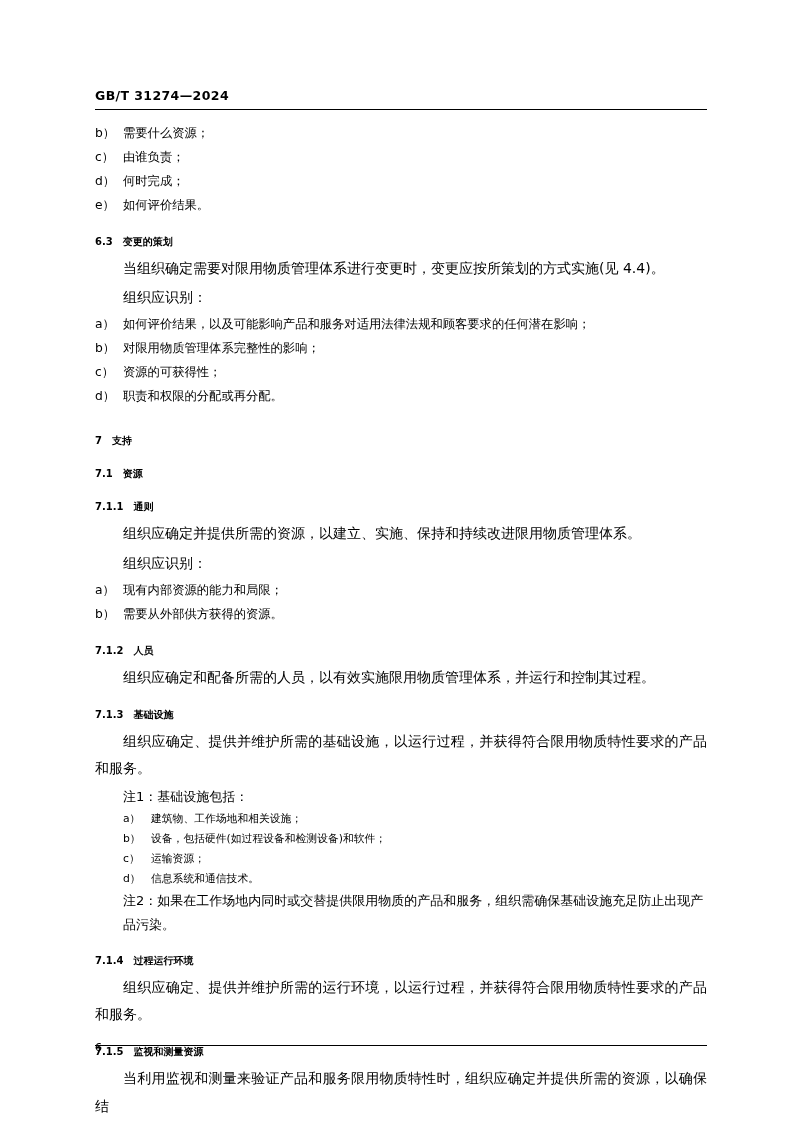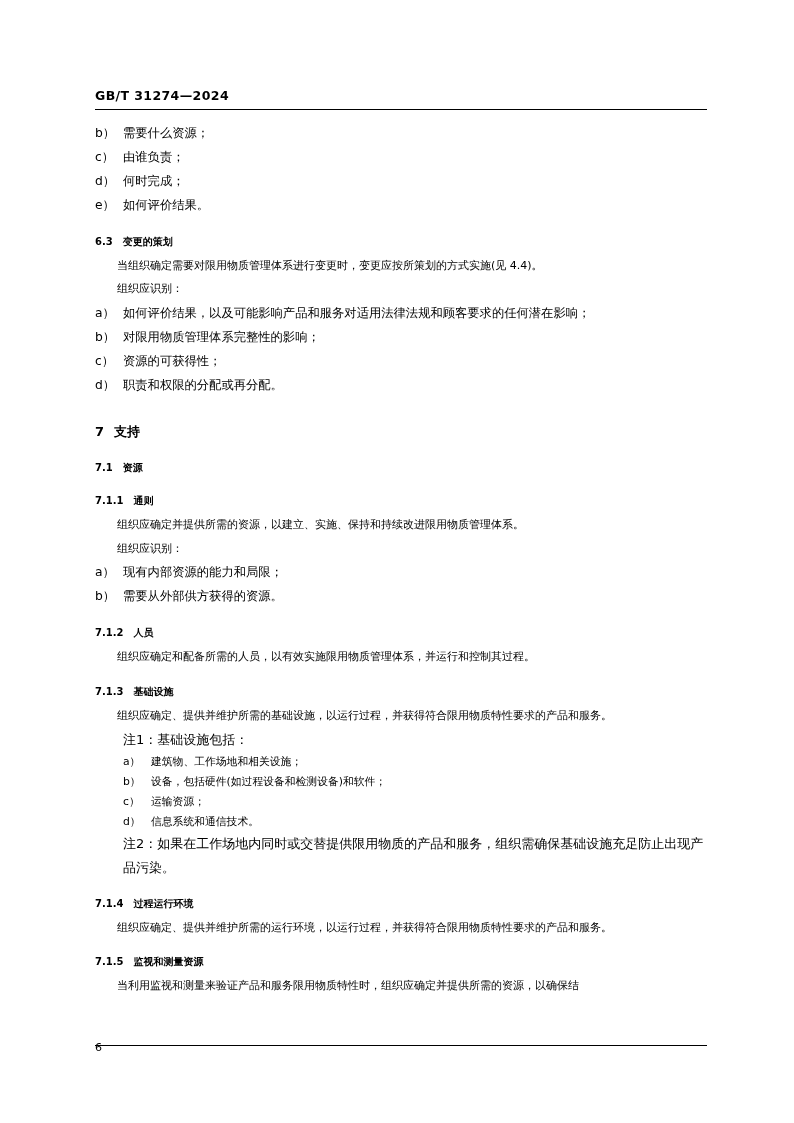--- a/index.html
+++ b/index.html
@@ -51,21 +51,21 @@
   }
   .page-number {
     position: absolute;
     left: 95px;
     top: 1041px;
     font-size: 11px;
   }
 
   
   .para {
-    font-size: 11px;
+    font-size: 14px;
     line-height: 1.95;
     text-align: justify;
     text-indent: 2em;
     margin: 0 0 2px 0;
   }
   .list-item {
     font-size: 12.3px;
     line-height: 1.95;
     margin: 0;
     padding-left: 28px;
@@ -83,21 +83,21 @@
     font-size: 10px;
     font-weight: bold;
     line-height: 1.9;
     margin: 14px 0 4px 0;
   }
   .sec-head .num {
     display: inline-block;
     margin-right: 10px;
   }
   .sec-head.big {
-    font-size: 13px;
+    font-size: 10px;
     margin-top: 22px;
   }
   .note {
     font-size: 13px;
     line-height: 1.85;
     margin: 0;
     padding-left: 28px;
     text-indent: 0;
   }
   .note.head {

